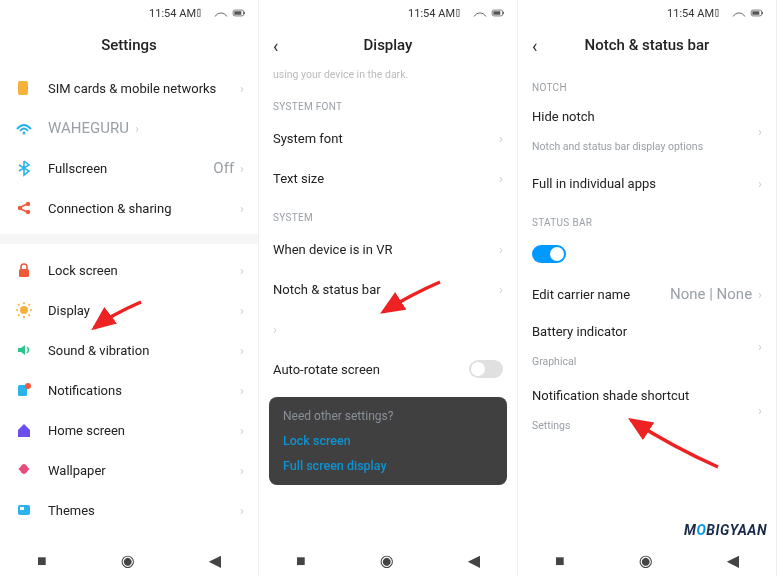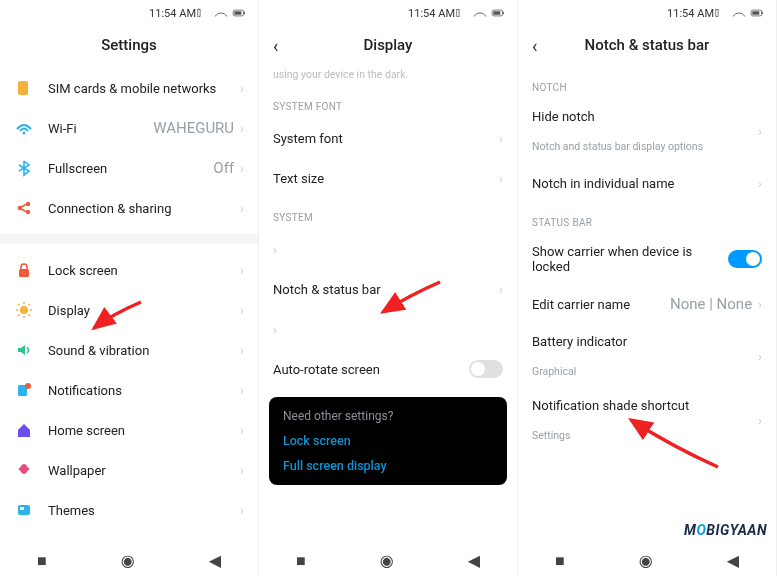--- a/index.html
+++ b/index.html
@@ -20,21 +20,21 @@
 .row .sublabel { font-size: 10.5px; color: #9aa0a6; margin-top: 16px; }
 .row .value { font-size: 15px; color: #9aa0a6; margin-right: 6px; }
 .row .chev { color: #ccc; font-size: 13px; }
 .divider { height: 10px; background: #f6f6f6; margin: 6px 0; }
 .toggle { width: 34px; height: 18px; border-radius: 10px; position: relative; }
 .toggle.on { background: #0099ff; }
 .toggle.off { background: #e0e0e0; }
 .toggle .knob { width: 14px; height: 14px; background: #fff; border-radius: 50%; position: absolute; top: 2px; }
 .toggle.on .knob { right: 2px; }
 .toggle.off .knob { left: 2px; }
-.need-box { margin: 8px 10px; background: #000000; border-radius: 8px; padding: 12px 14px; }
+.need-box { margin: 8px 10px; background: #404040; border-radius: 8px; padding: 12px 14px; }
 .need-box .q { font-size: 12px; color: #8a8f98; margin-bottom: 10px; }
 .need-box .link { font-size: 12.5px; color: #0c93d1; margin-bottom: 10px; font-weight: 500; }
 .need-box .link:last-child { margin-bottom: 0; }
 .nav-bar { position: absolute; bottom: 0; left: 0; right: 0; height: 32px; display: flex; justify-content: space-around; align-items: center; }
 .nav-bar .nb { color: #444; }
 .faded-top { font-size: 10.5px; color: #bbb; padding: 0 14px 6px; }
 .arrow { position: absolute; pointer-events: none; z-index: 50; }
 .watermark { position: absolute; bottom: 38px; right: 10px; font-size: 14px; font-weight: 700; color: #1a2a4a; letter-spacing: 0.5px; font-style: italic; }
 .watermark .o { color: #0099eb; }
 </style>
@@ -74,23 +74,20 @@
       </div>
     <span class="chev">›</span>
   </div>
   <div class="row">
     <span class="icon">
         <svg width="18" height="18">
           <path d="M2 10 Q9 2 16 10 M5 12 Q9 7 13 12" fill="none" stroke="#2bb3ec" stroke-width="2"></path>
           <circle cx="9" cy="14" r="1.5" fill="#2bb3ec"></circle>
         </svg>
       </span>
-    <div class="label-wrap">
-        <span class="label">Wi-Fi</span>
-      </div>
     <span class="value">WAHEGURU</span>
     <span class="chev">›</span>
   </div>
   <div class="row">
     <span class="icon">
         <svg width="18" height="18">
           <path d="M9 2 L9 16 L14 12 L4 6 M9 2 L14 6 L4 12" fill="none" stroke="#2bb3ec" stroke-width="1.6"></path>
         </svg>
       </span>
     <div class="label-wrap">
@@ -256,20 +253,23 @@
   </div>
   <div class="row">
     <div class="label-wrap">
         <span class="label">Text size</span>
       </div>
     <span class="chev">›</span>
   </div>
 
   <div class="section-label">SYSTEM</div>
   <div class="row">
+    <div class="label-wrap">
+        <span class="label">When device is in VR</span>
+      </div>
     <span class="chev">›</span>
   </div>
   <div class="row">
     <div class="label-wrap">
         <span class="label">Notch &amp; status bar</span>
       </div>
     <span class="chev">›</span>
   </div>
   <div class="row">
     <span class="chev">›</span>
@@ -330,30 +330,27 @@
   <div class="section-label">NOTCH</div>
   <div class="row">
     <div class="label-wrap">
       <span class="label">Hide notch</span>
       <span class="sublabel">Notch and status bar display options</span>
     </div>
     <span class="chev">›</span>
   </div>
   <div class="row">
     <div class="label-wrap">
-        <span class="label">Notch in individual name</span>
+        <span class="label">Full in individual apps</span>
       </div>
     <span class="chev">›</span>
   </div>
 
   <div class="section-label">STATUS BAR</div>
   <div class="row">
-    <div class="label-wrap">
-        <span class="label">Show carrier when device is locked</span>
-      </div>
     <div class="toggle on">
         <div class="knob"></div>
       </div>
   </div>
   <div class="row">
     <div class="label-wrap">
         <span class="label">Edit carrier name</span>
       </div>
     <span class="value">None | None</span>
     <span class="chev">›</span>

